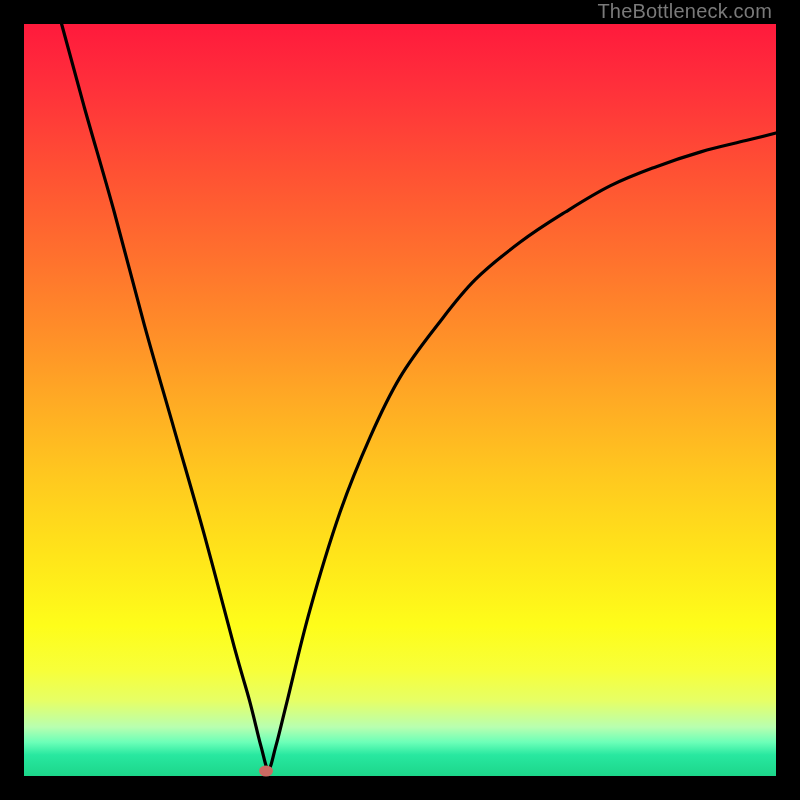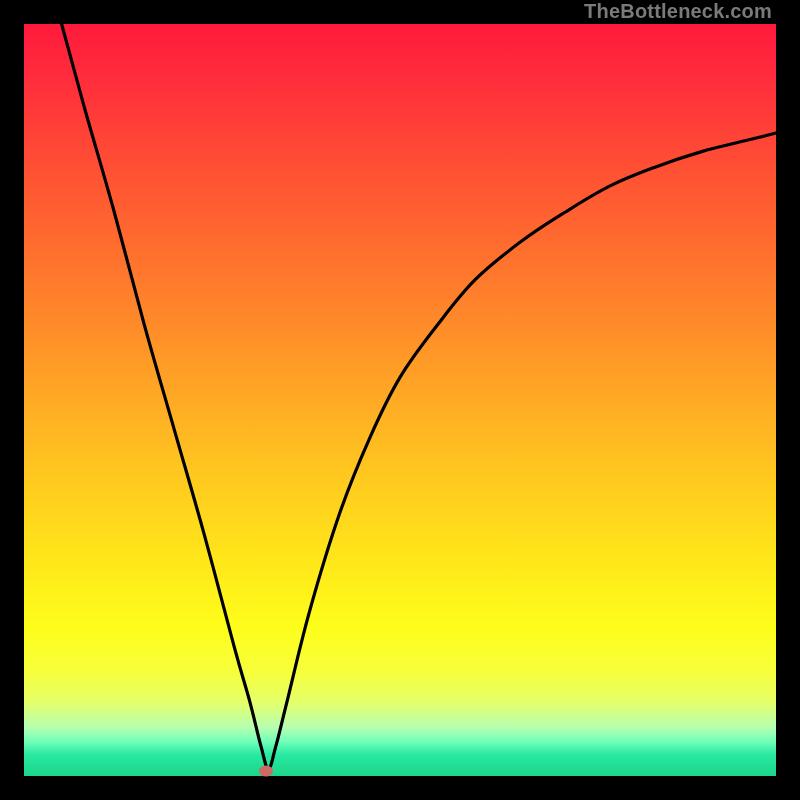--- a/index.html
+++ b/index.html
@@ -41,21 +41,21 @@
       #28e8a0 97.2%,
       #1cd68a 100%
     );
   }
   .watermark {
     position: absolute;
     top: 0px;
     right: 28px;
     font-family: Arial, Helvetica, sans-serif;
     font-size: 20px;
-    font-weight: 700;
+    font-weight: 400;
     color: #7a7a7a;
     letter-spacing: 0.2px;
   }
   svg.curve {
     position: absolute;
     top: 0;
     left: 0;
     width: 752px;
     height: 752px;
     overflow: visible;

